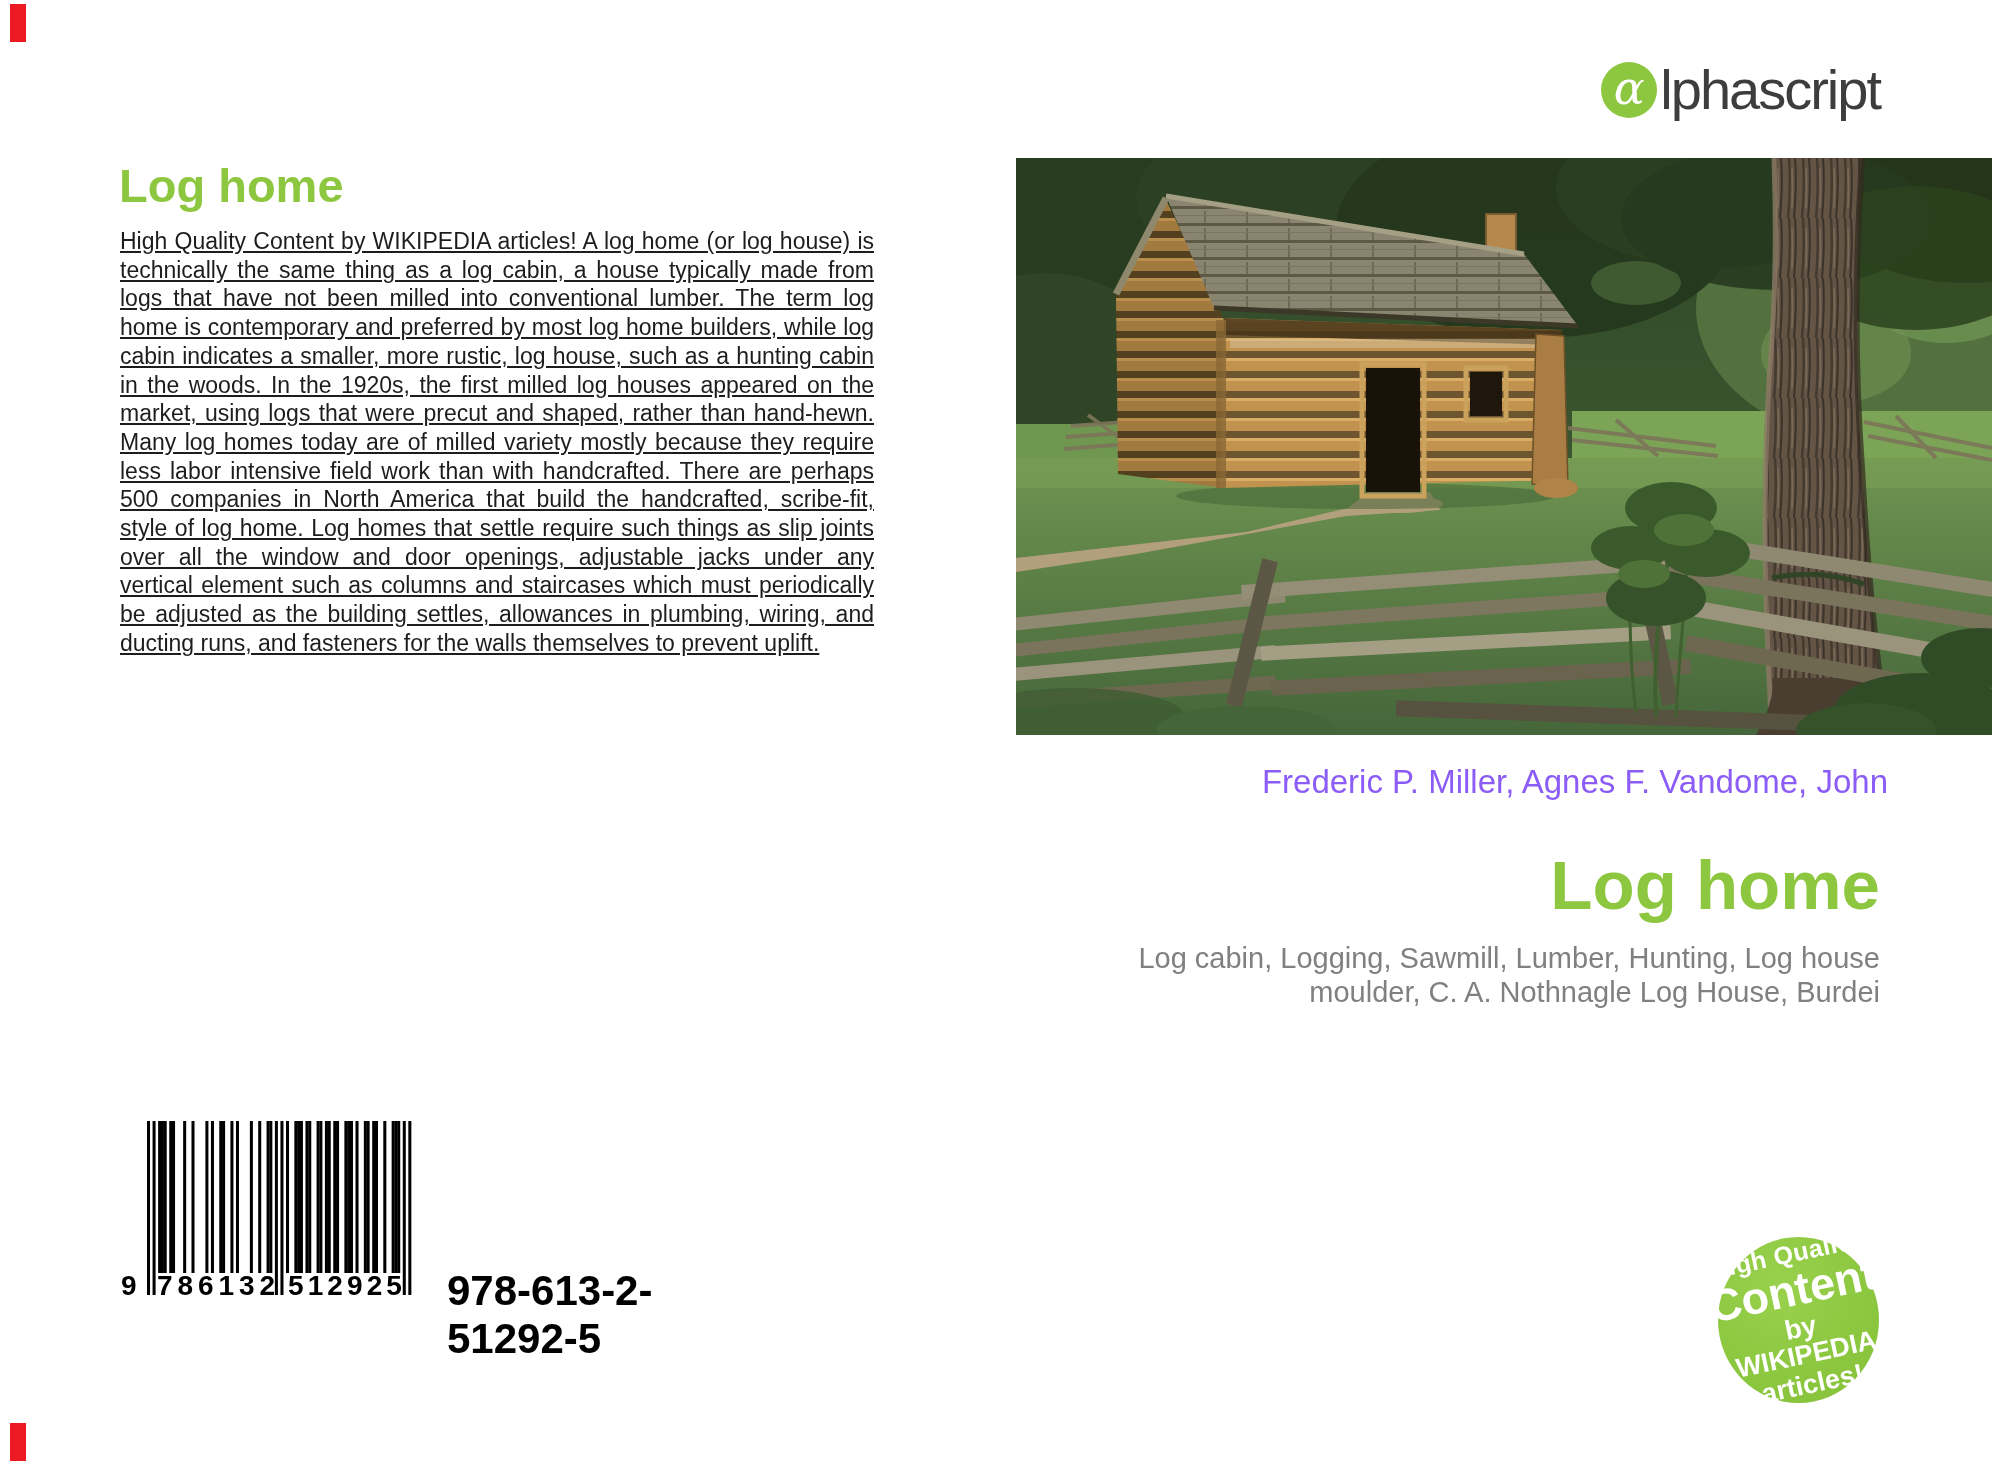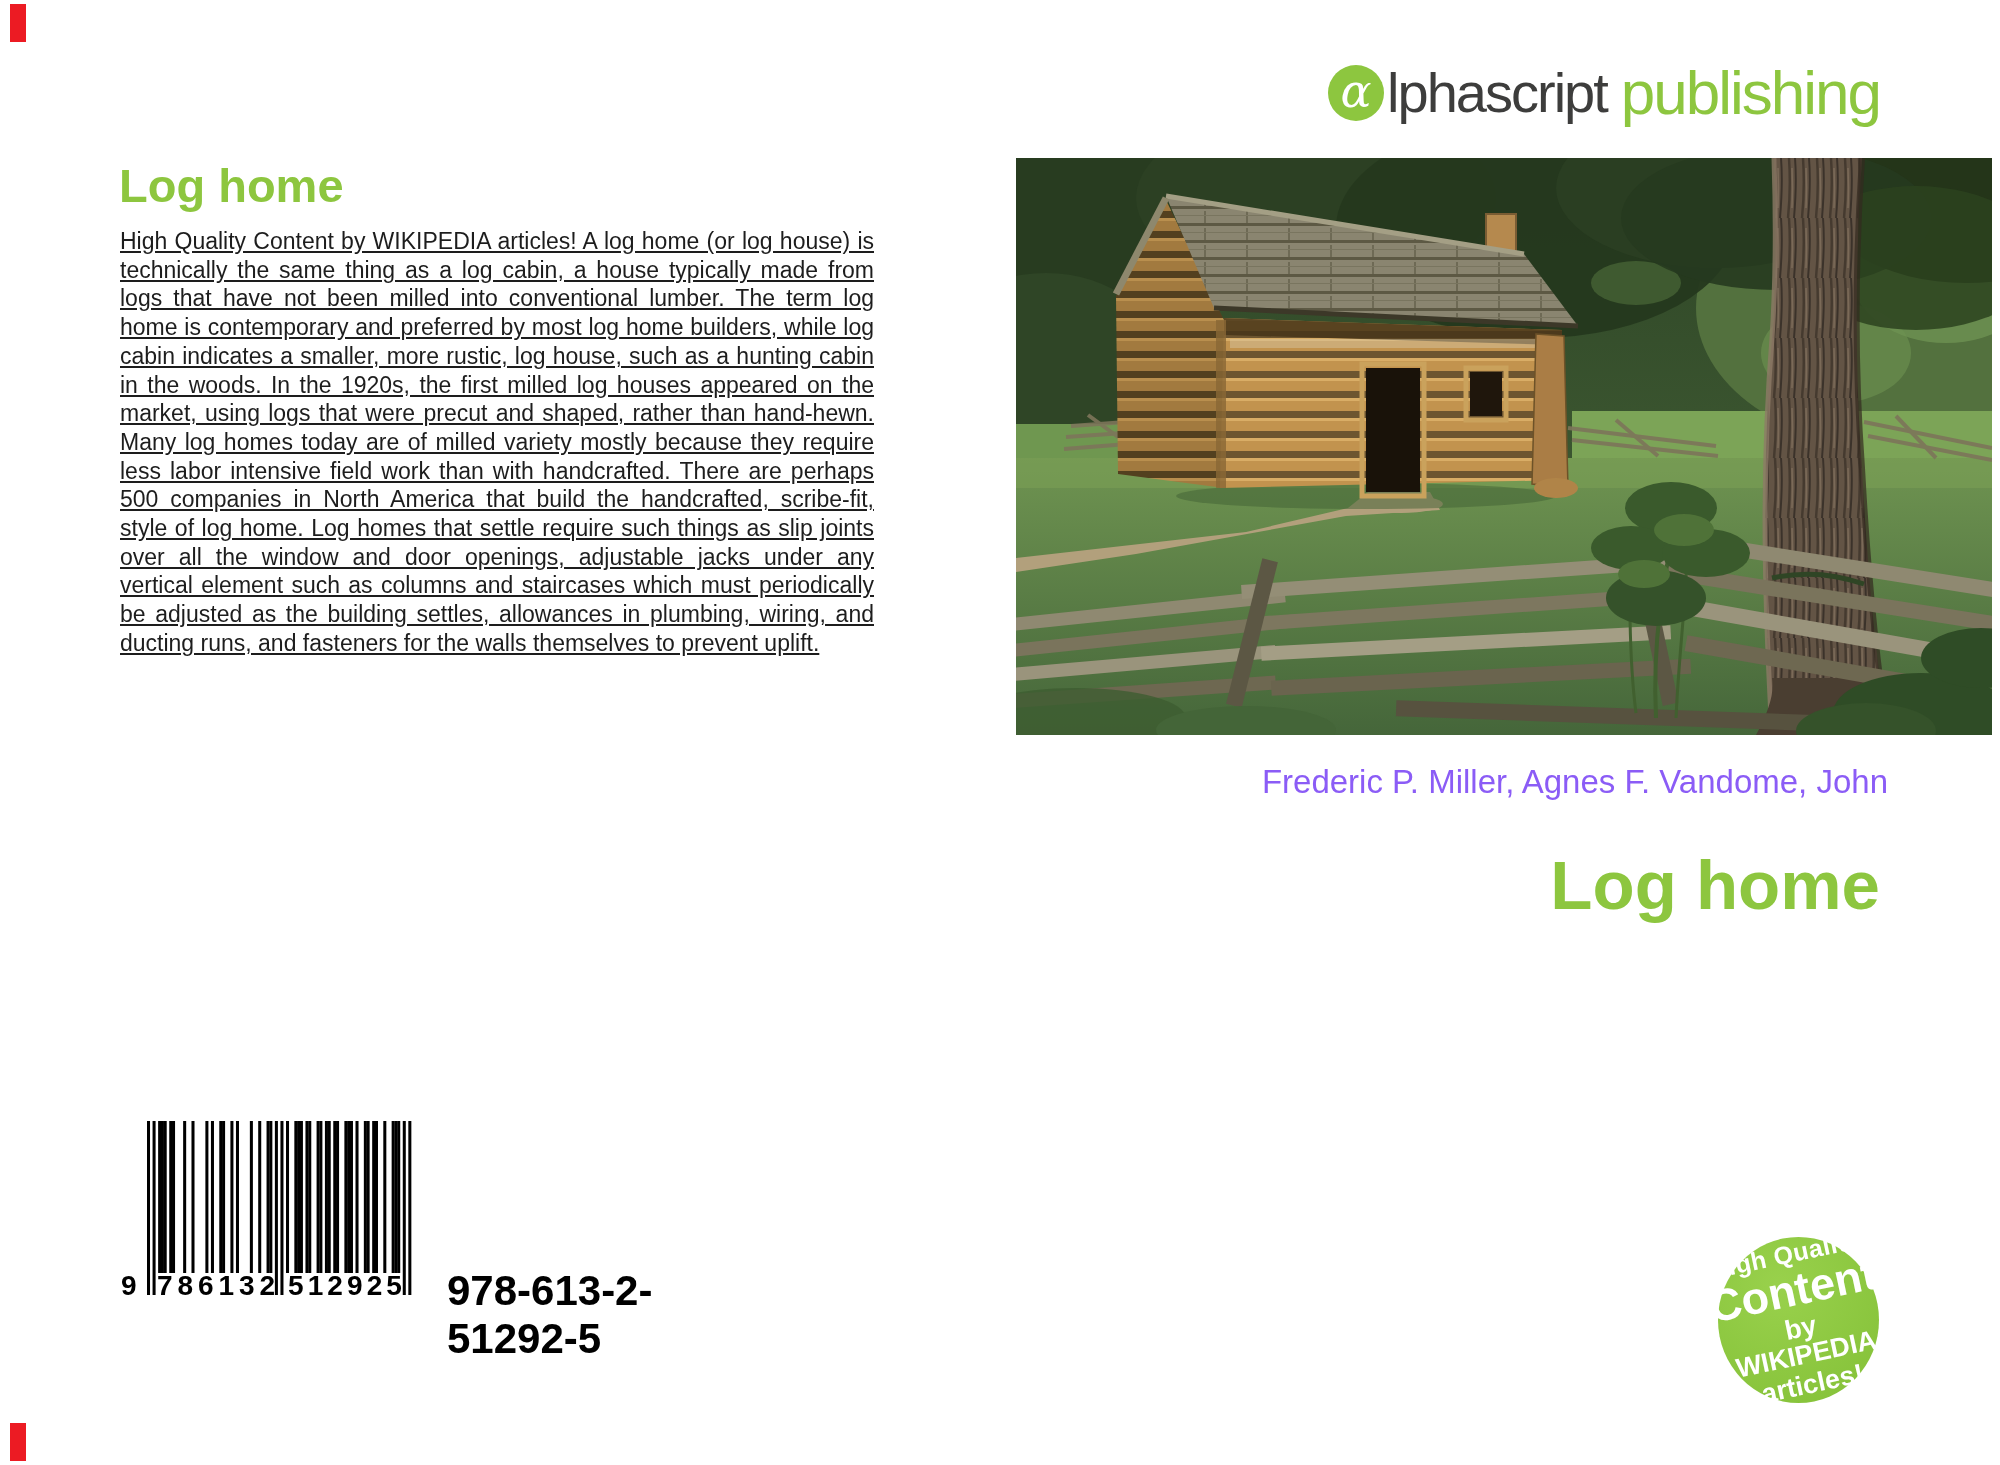--- a/index.html
+++ b/index.html
@@ -135,21 +135,20 @@
         <span>5</span>
       </span>
     <span class="bc-isbn">978-613-2-51292-5</span>
   </div>
 
   <div class="logo">
     <span class="logo-circle">
       <span class="logo-alpha">α</span>
     </span>
     <span class="logo-name">lphascript</span>
-    <span class="logo-suffix">publishing</span>
   </div>
 
   <div class="photo">
     <svg width="976" height="577" viewBox="0 0 976 577">
       <defs>
         <linearGradient id="gSky" x1="0" y1="0" x2="0" y2="1">
           <stop offset="0" stop-color="#2e4526"></stop>
             <stop offset="1" stop-color="#476539"></stop>
         </linearGradient>
         <linearGradient id="gLawn" x1="0" y1="0" x2="0" y2="1">
@@ -285,20 +284,24 @@
         <ellipse cx="60" cy="560" rx="110" ry="30" fill="#3d5c31" opacity="0.8"></ellipse>
         <ellipse cx="230" cy="572" rx="90" ry="24" fill="#446538"></ellipse>
       </g>
     </svg>
   </div>
 
   <div class="authors">
     <div>Frederic P. Miller, Agnes F. Vandome, John</div>
   </div>
   <div class="rt-title">Log home</div>
+  <div class="subtitle">
+    <div>Log cabin, Logging, Sawmill, Lumber, Hunting, Log house</div>
+    <div>moulder, C. A. Nothnagle Log House, Burdei</div>
+  </div>
 
   <div class="badge">
     <div class="badge-inner">
       <div class="badge-l1">High Quality</div>
       <div class="badge-l2">Content</div>
       <div class="badge-l3">by WIKIPEDIA</div>
       <div class="badge-l4">articles!</div>
     </div>
   </div>
 

